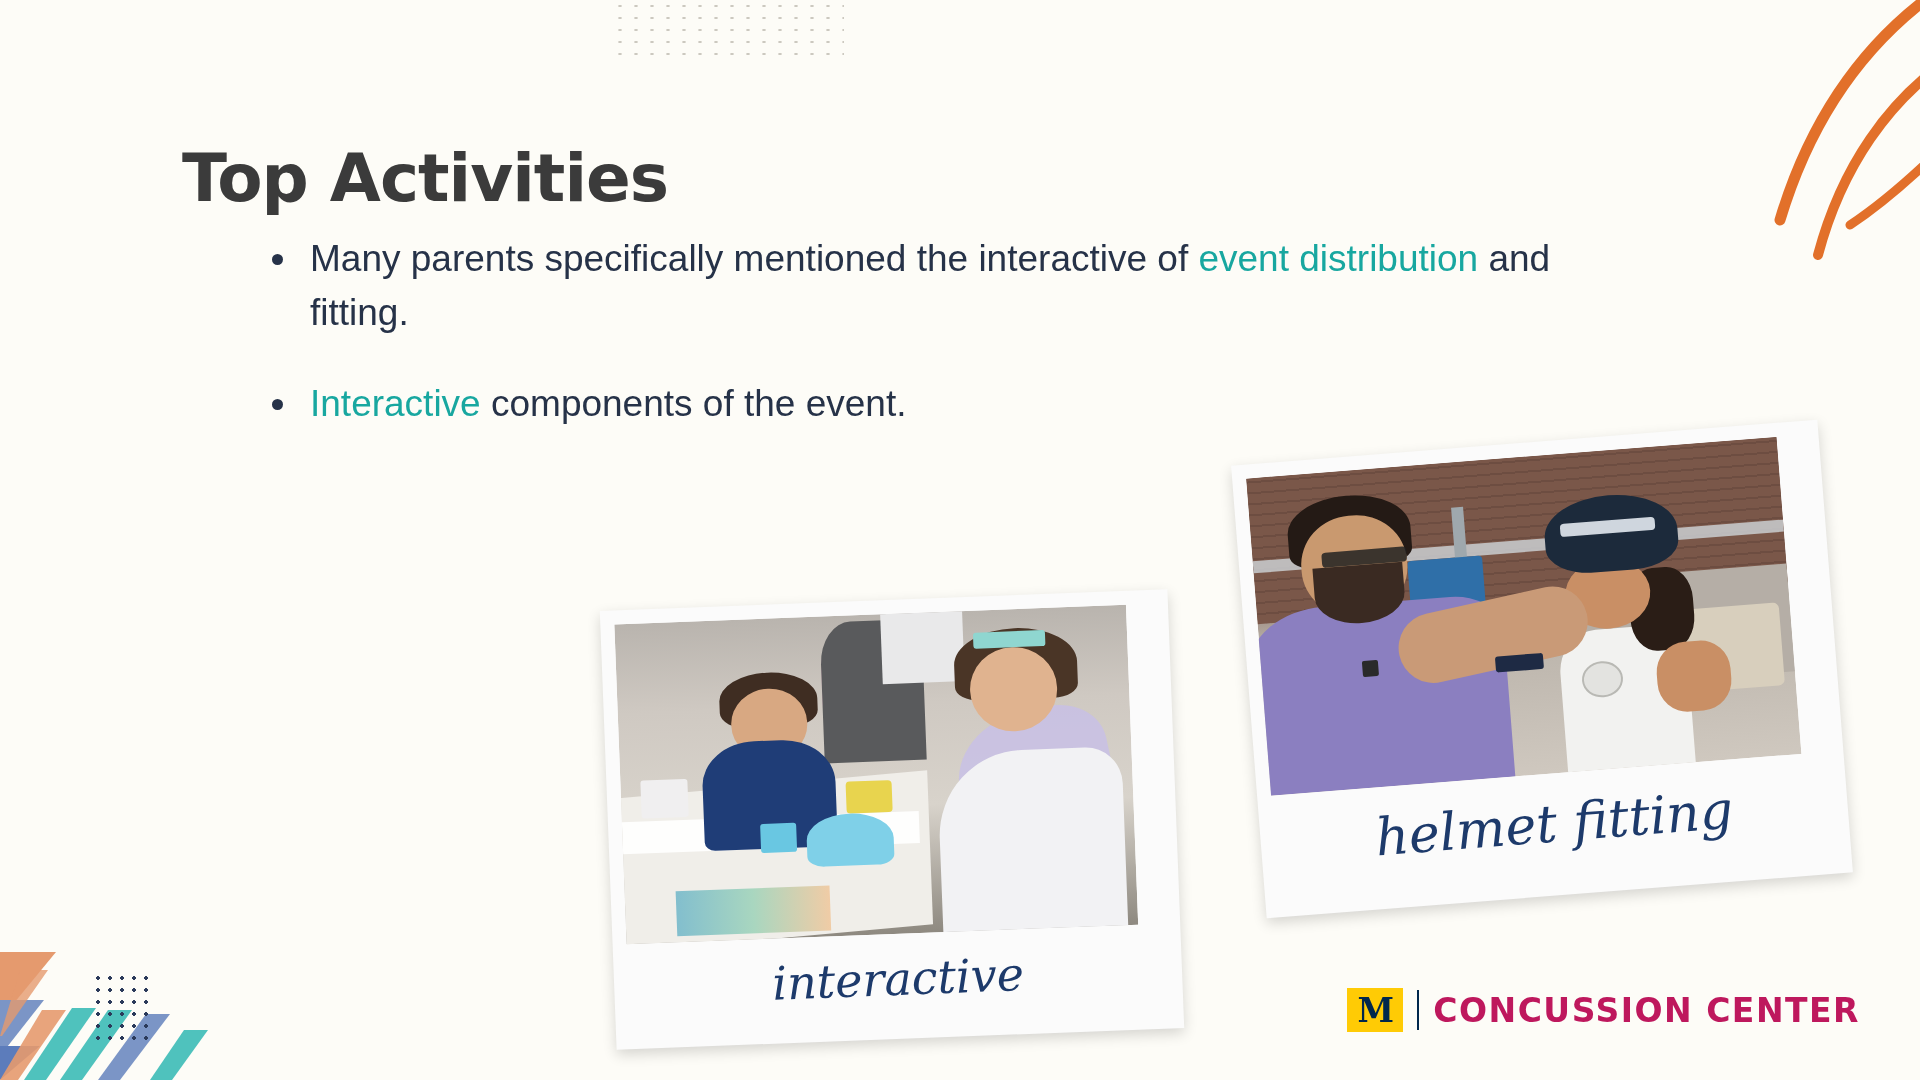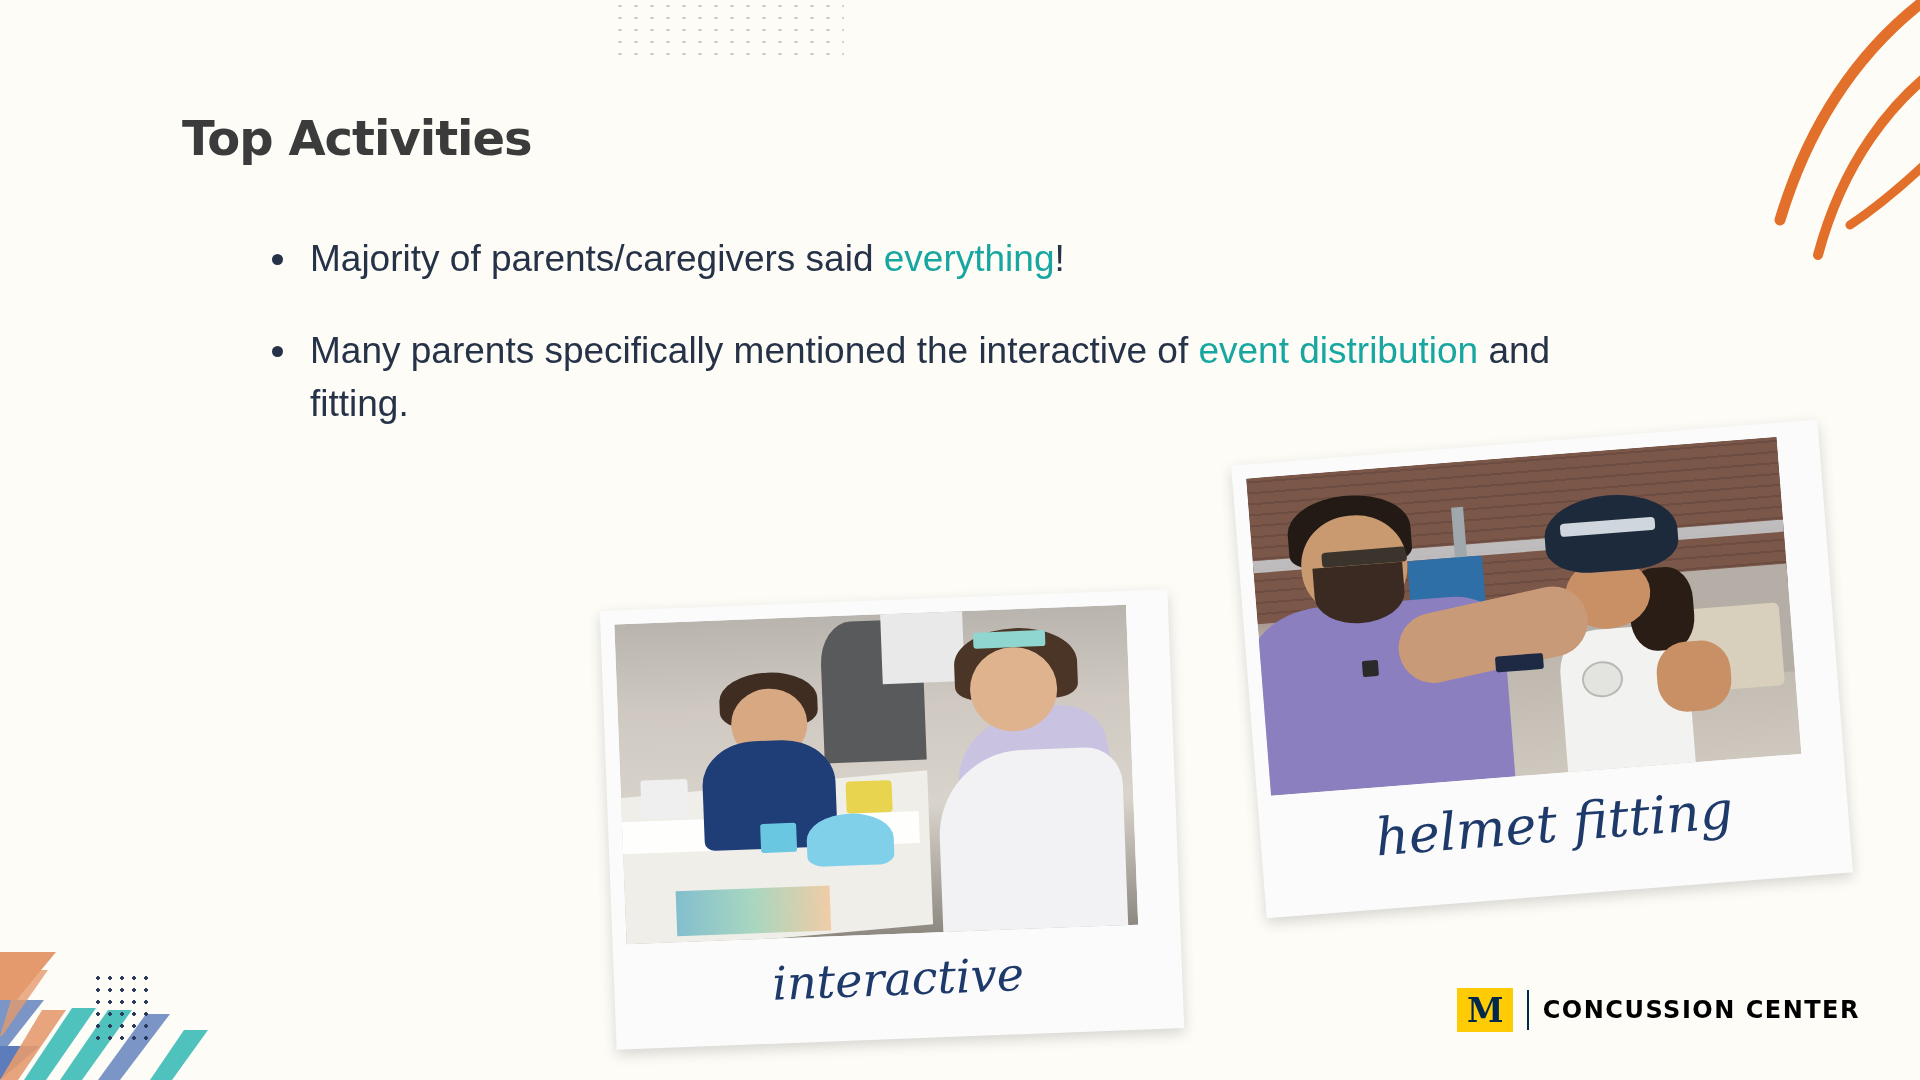--- a/index.html
+++ b/index.html
@@ -59,22 +59,22 @@
     width: 62px;
     height: 70px;
     background-image: radial-gradient(#2b3a5a 1.7px, transparent 1.8px);
     background-size: 12px 12px;
   }
 
   
   .title {
     position: absolute;
     left: 182px;
-    top: 78px;
-    font-size: 48px;
+    top: 96px;
+    font-size: 66px;
     font-weight: bold;
     color: #3b3b3b;
     letter-spacing: -1px;
     font-family: "DejaVu Sans", sans-serif;
   }
 
   
   .bullets {
     position: absolute;
     left: 258px;
@@ -225,22 +225,22 @@
     align-items: center;
     justify-content: center;
     letter-spacing: -1px;
   }
   .logo .divider {
     width: 2px;
     height: 40px;
     background: #00274c;
   }
   .logo .logo-text {
-    color: #000000;
-    font-size: 24px;
+    color: #be185d;
+    font-size: 33px;
     font-weight: bold;
     letter-spacing: 1.5px;
     font-family: "DejaVu Sans", sans-serif;
   }
 </style>
 </head>
 <body>
 
 <div class="slide">
 
@@ -264,24 +264,24 @@
       <path d="M184 170 L208 170 L172 220 L150 220 Z" fill="#4fc2bd"></path>
       <path d="M20 110 L48 110 L2 176 L0 176 Z" fill="#e59a6e" opacity="0.8"></path>
     </g>
   </svg>
   <div class="dot-grid-bl"></div>
 
   <h1 class="title">Top Activities</h1>
 
   <ul class="bullets">
     <li class="bullet">
-      <span>Majority of parents/caregivers said </span><span class="hl">everything</span><span>!</span>
+      <span>Many parents specifically mentioned the interactive of </span><span class="hl">event distribution</span><span> and fitting.</span>
     </li>
     <li class="bullet">
-      <span>Many parents specifically mentioned the interactive of </span><span class="hl">event distribution</span><span> and fitting.</span>
+      <span class="hl">Interactive</span><span> components of the event.</span>
     </li>
   </ul>
 
   <div class="polaroid" id="poly-interactive">
     <div class="photo-box">
       <div class="scene">
         <div class="sc-i-bg"></div>
         <div class="sc-i-pink"></div>
         <div class="sc-i-bystander"></div>
         <div class="sc-i-bystander2"></div>

